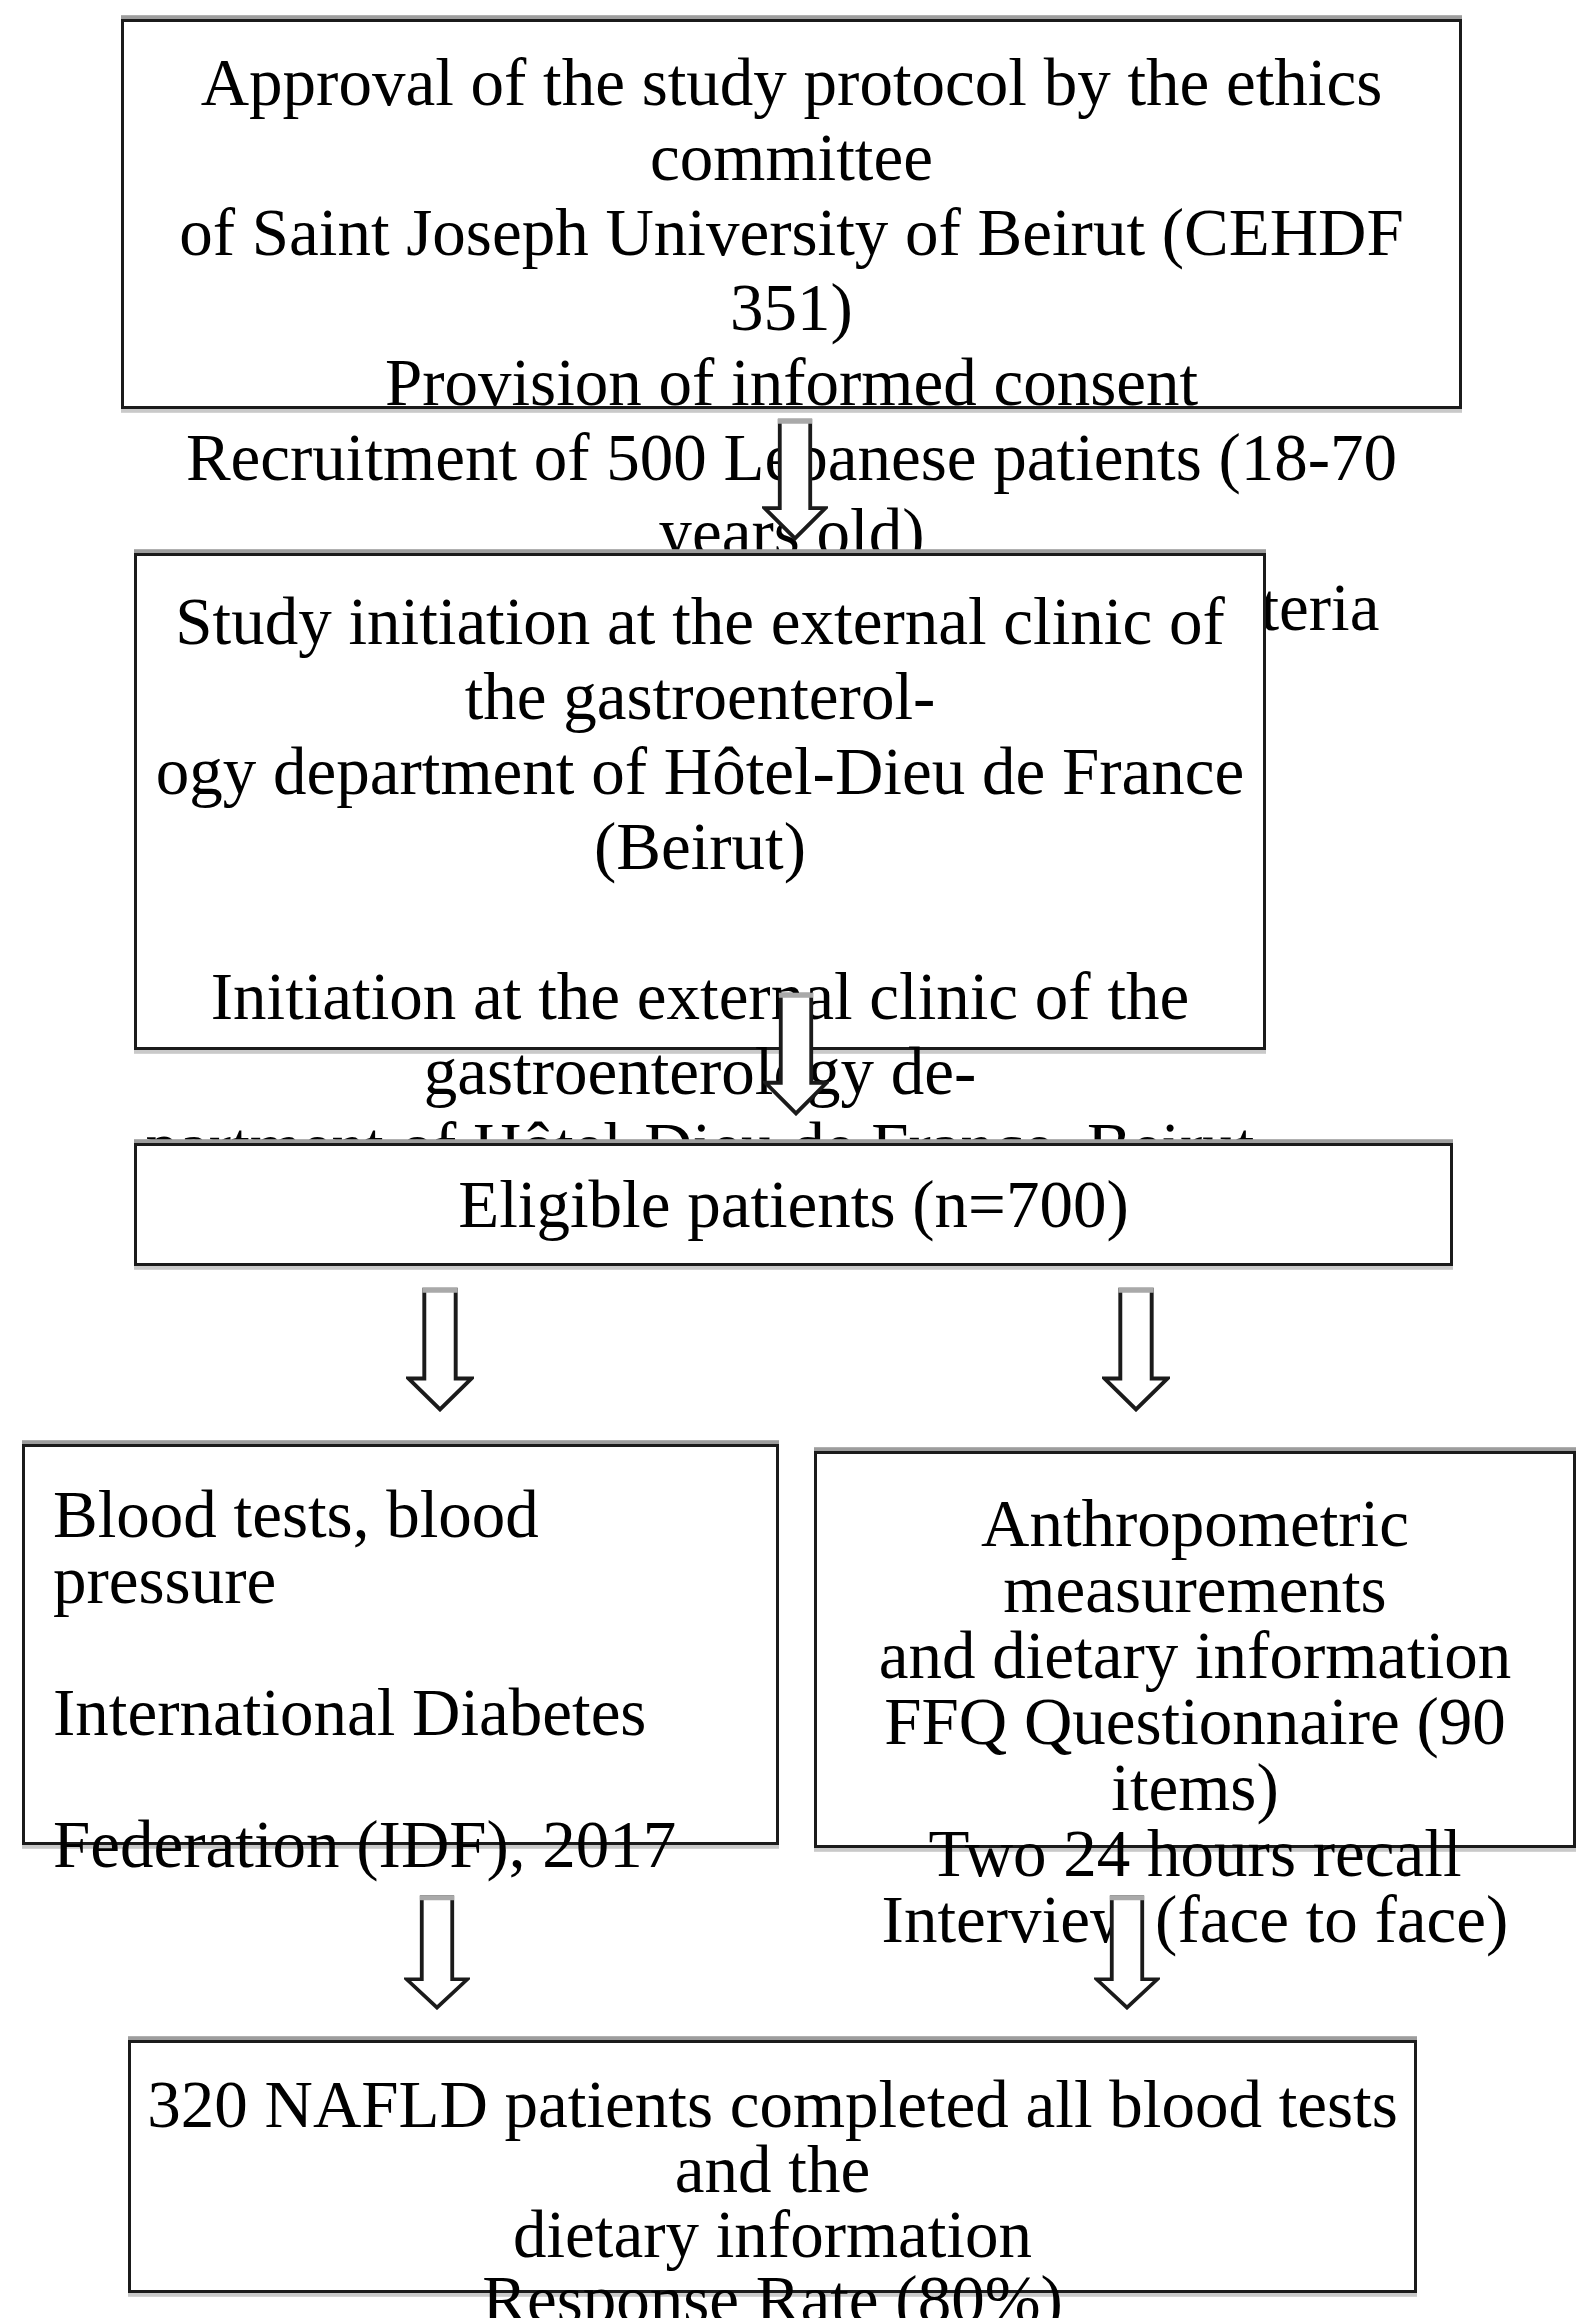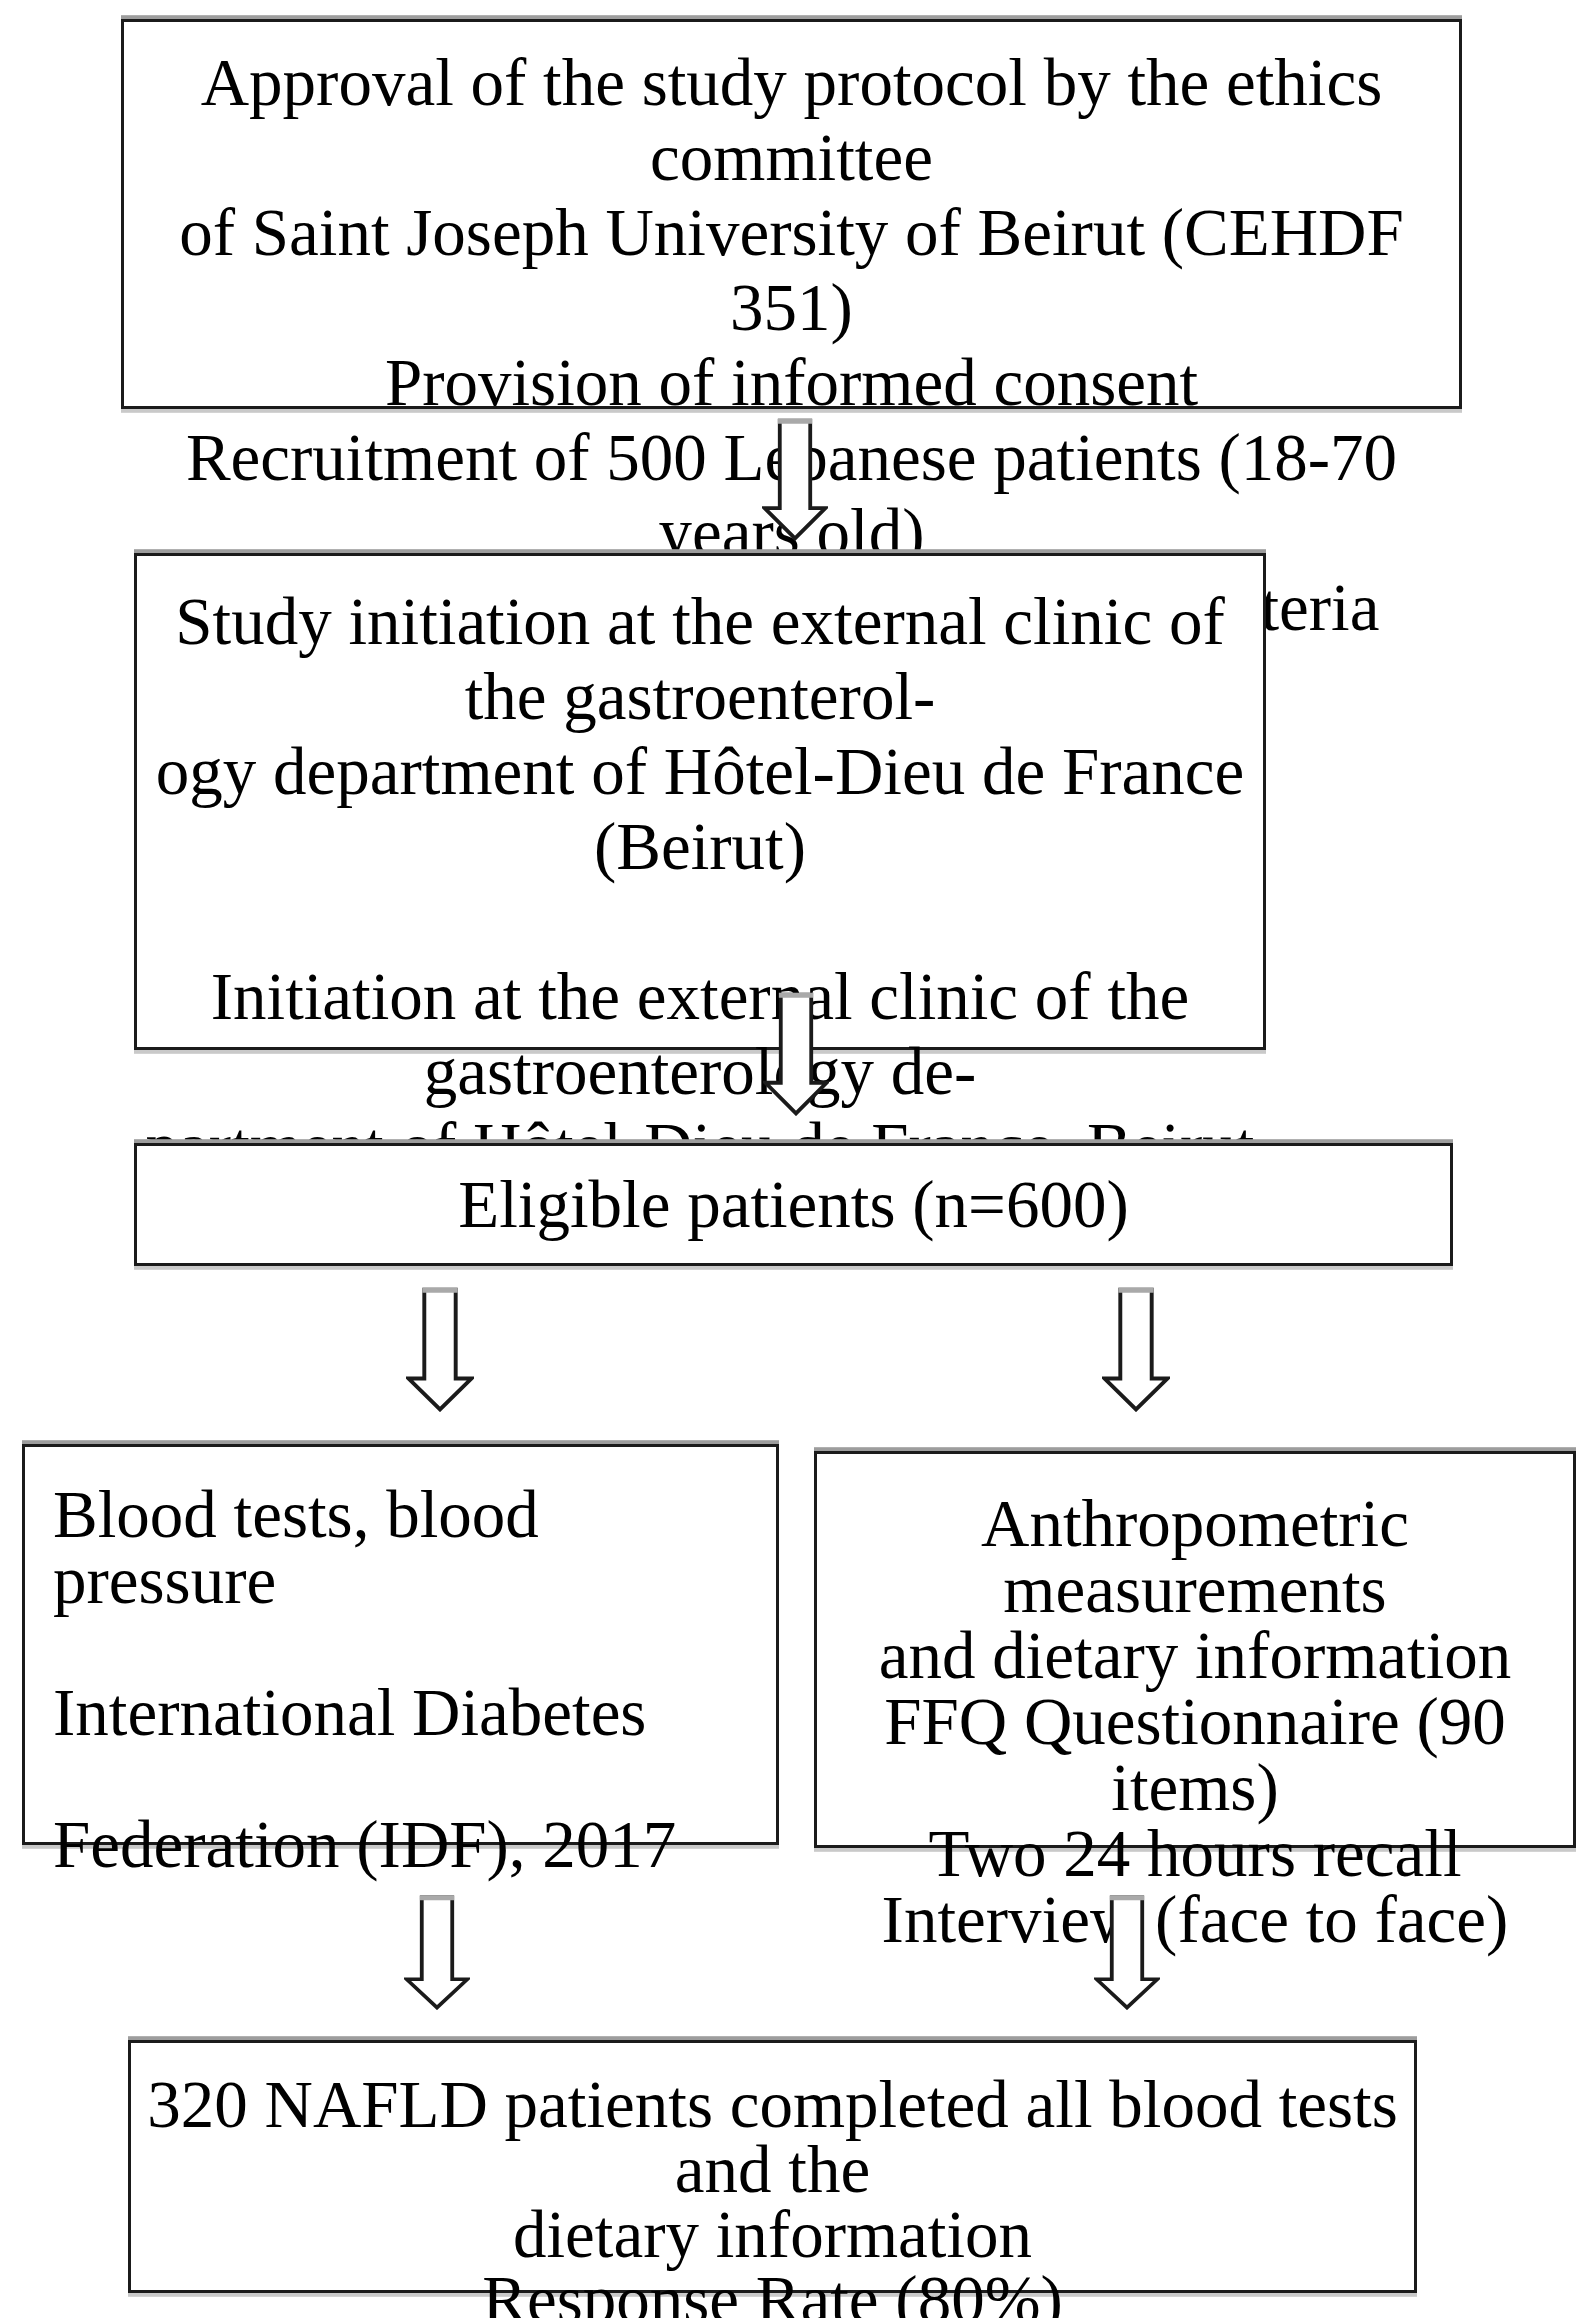--- a/index.html
+++ b/index.html
@@ -68,21 +68,21 @@
   </div>
 
   <div class="arrow" style="left:763px; top:992px; width:66px; height:124px;">
     <svg viewBox="0 0 104 194" preserveAspectRatio="none" aria-hidden="true">
       <path d="M28 4 H76 V142 H100 L52 190 L4 142 H28 Z" fill="#ffffff" stroke="#1b1b1b" stroke-width="6" stroke-linejoin="miter"></path>
       <line x1="25" y1="5" x2="79" y2="5" stroke="#a9a9a9" stroke-width="8"></line>
     </svg>
   </div>
 
   <div class="box" style="left:134px; top:1143px; width:1319px; height:123px; display:flex; align-items:center; justify-content:center;">
-    <div class="box-text center-text" style="line-height:57px;">Eligible patients (n=600)</div>
+    <div class="box-text center-text" style="line-height:57px;">Eligible patients (n=700)</div>
   </div>
 
   <div class="arrow" style="left:406px; top:1287px; width:68px; height:125px;">
     <svg viewBox="0 0 104 194" preserveAspectRatio="none" aria-hidden="true">
       <path d="M28 4 H76 V142 H100 L52 190 L4 142 H28 Z" fill="#ffffff" stroke="#1b1b1b" stroke-width="6" stroke-linejoin="miter"></path>
       <line x1="25" y1="5" x2="79" y2="5" stroke="#a9a9a9" stroke-width="8"></line>
     </svg>
   </div>
 
   <div class="arrow" style="left:1102px; top:1287px; width:68px; height:125px;">

